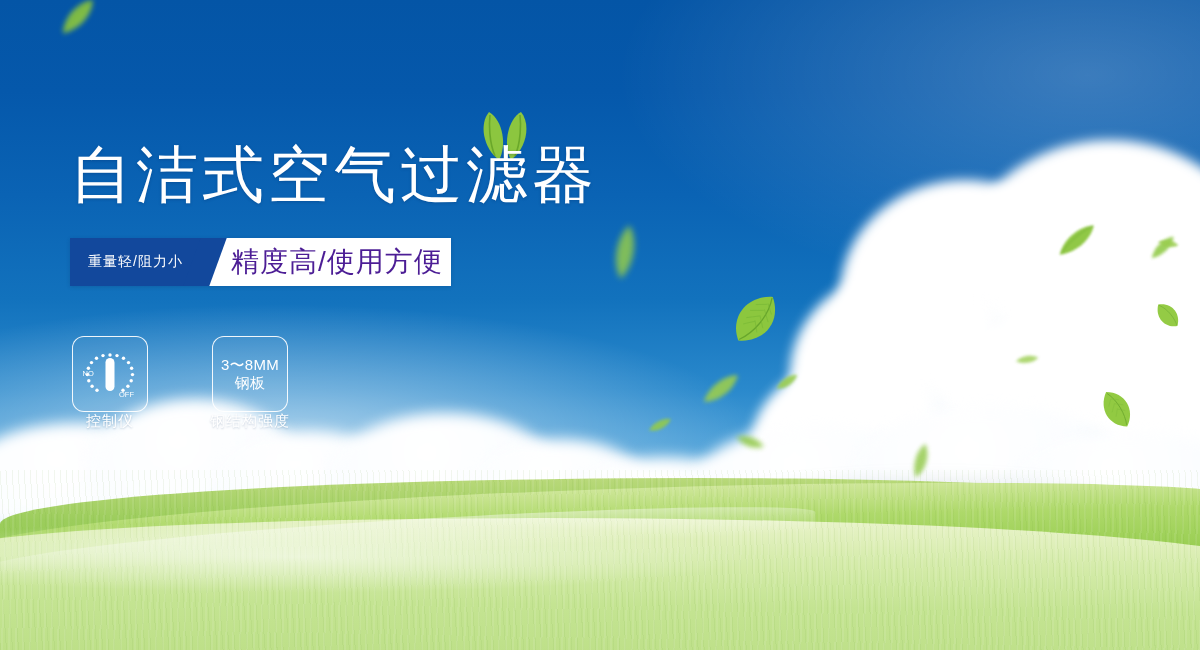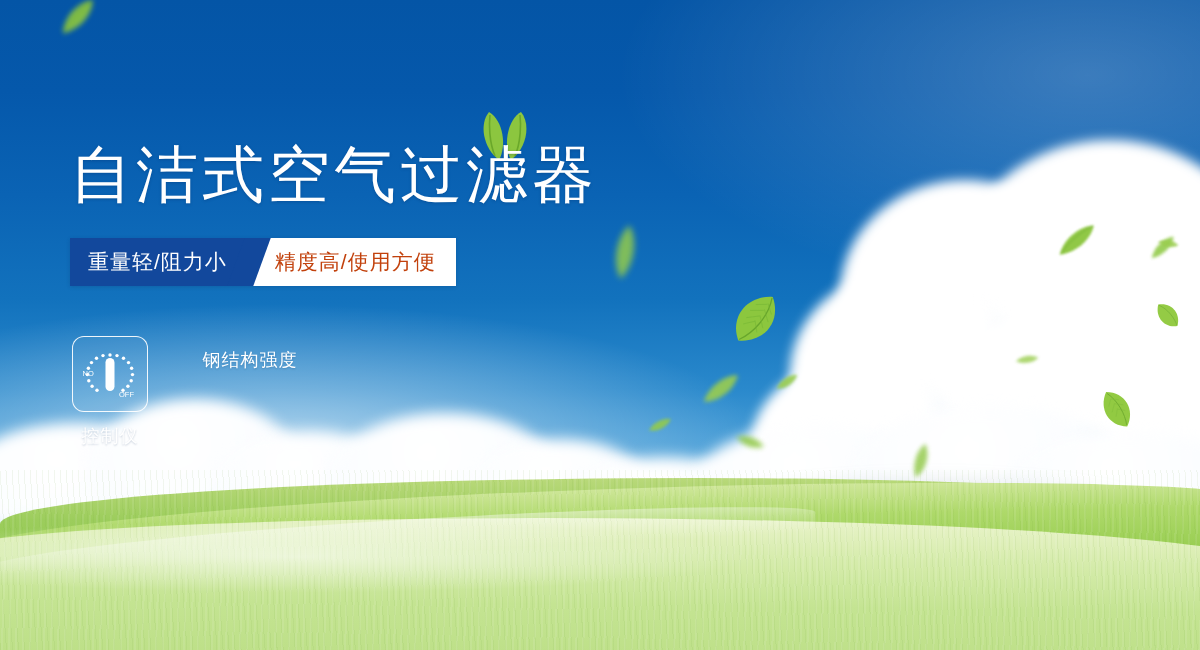--- a/index.html
+++ b/index.html
@@ -138,34 +138,34 @@
   
   .tagline{
     position:absolute; left:70px; top:238px;
     height:48px; display:flex; align-items:stretch;
     box-shadow:0 1px 4px rgba(0,30,80,.18);
   }
   .tag-left{
     background:#12489c; color:#ffffff;
     display:flex; align-items:center;
     padding:0 22px 0 18px;
-    font-size:21px; letter-spacing:1px; white-space:nowrap;
+    font-size:14px; letter-spacing:1px; white-space:nowrap;
     position:relative; z-index:2;
   }
   .tag-left::after{
     content:""; position:absolute; right:-13px; top:0;
     width:26px; height:100%;
     background:#12489c;
     transform:skewX(-20deg);
   }
   .tag-right{
-    background:#ffffff; color:#c2410c;
+    background:#ffffff; color:#4c1d95;
     display:flex; align-items:center;
-    padding:0 20px 0 26px;
-    font-size:21px; letter-spacing:1px; white-space:nowrap;
+    padding:0 8px 0 26px;
+    font-size:28px; letter-spacing:1px; white-space:nowrap;
     position:relative; z-index:1;
   }
 
   
   .features{
     position:absolute; left:72px; top:336px;
     display:flex; gap:64px; align-items:flex-start;
   }
   .feature{ width:76px; display:flex; flex-direction:column; align-items:center; }
   .feat-box{
@@ -174,21 +174,21 @@
     border-radius:12px;
     display:flex; flex-direction:column;
     align-items:center; justify-content:center;
     color:#ffffff; text-align:center;
     background:rgba(255,255,255,.05);
     position:relative; overflow:hidden;
   }
   .feat-text{ font-size:15px; line-height:1.22; letter-spacing:.3px; }
   .feat-text .l2{ display:block; }
   .feat-label{
-    margin-top:12px; color:#ffffff; font-size:18px;
+    color:#ffffff; font-size:15px;
     letter-spacing:1px; white-space:nowrap;
     text-shadow:0 1px 2px rgba(0,40,90,.22);
   }
 
   
   .dial{ position:relative; width:58px; height:54px; }
   .dial svg{ display:block; }
 
   
   .coil{ width:46px; height:52px; }
@@ -395,19 +395,25 @@
               <text x="38" y="50" font-family="Liberation Sans, sans-serif" font-size="7.5" fill="#ffffff">OFF</text>
             </svg>
           </div>
         </div>
         <div class="feat-label">控制仪</div>
       </div>
 
 
 
       <div class="feature">
+        <div class="feat-box">
+          <div class="feat-text">
+            <span>3〜8MM</span>
+            <span class="l2">钢板</span>
+          </div>
+        </div>
         <div class="feat-label">钢结构强度</div>
       </div>
 
 
     </div>
   </div>
 </div>
 
 </body></html>

